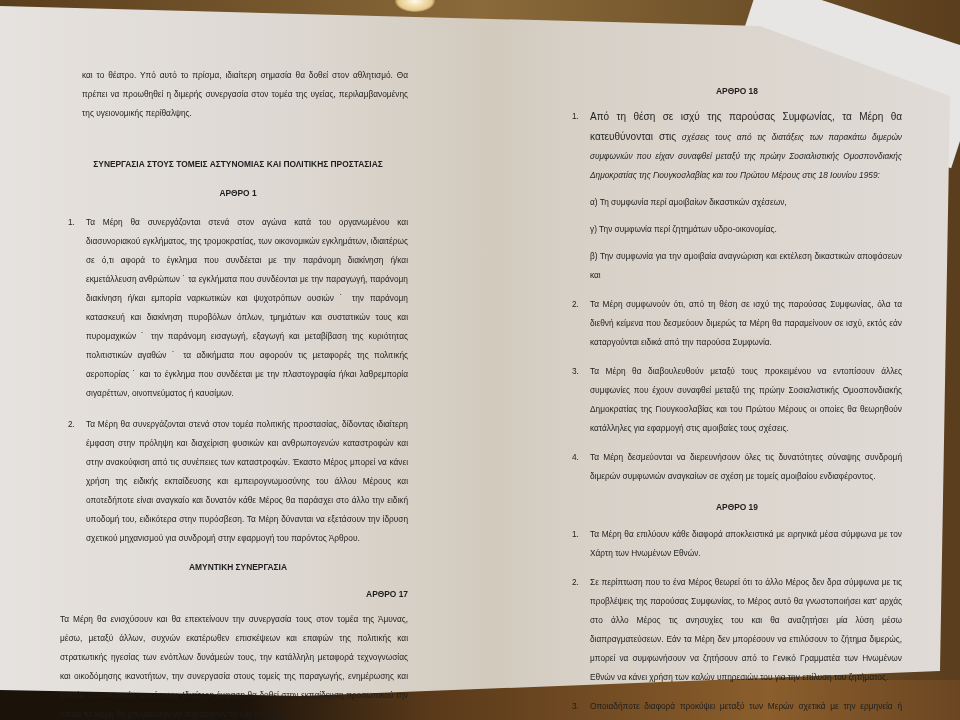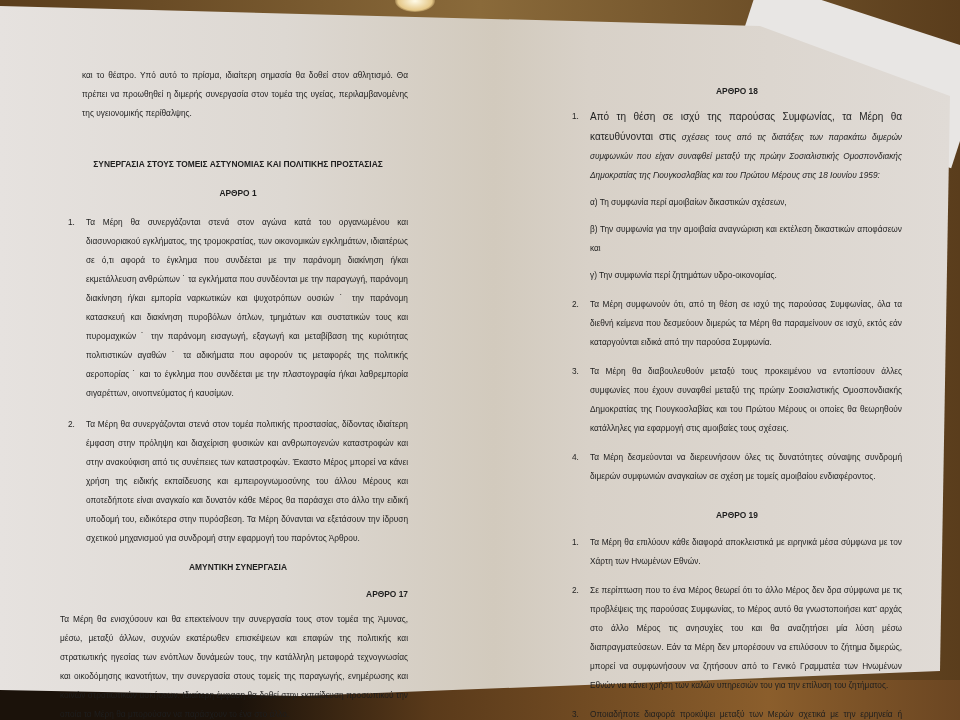--- a/index.html
+++ b/index.html
@@ -68,37 +68,37 @@
   <p class="heading">ΑΡΘΡΟ 18</p>
 
   <div class="item" style="margin-top:6px;">
     <span class="num">1.</span>
     <span class="txt">
       <span style="font-size:10px;">Από τη θέση σε ισχύ της παρούσας Συμφωνίας, τα Μέρη θα κατευθύνονται στις</span>
       <span style="font-style:italic;">σχέσεις τους από τις διατάξεις των παρακάτω διμερών συμφωνιών που είχαν συναφθεί μεταξύ της πρώην Σοσιαλιστικής Ομοσπονδιακής Δημοκρατίας της Γιουγκοσλαβίας και του Πρώτου Μέρους στις 18 Ιουνίου 1959:</span>
     </span>
   </div>
   <p class="sub" style="margin-top:8px;">α) Τη συμφωνία περί αμοιβαίων δικαστικών σχέσεων,</p>
+  <p class="sub" style="margin-top:8px;">γ) Την συμφωνία περί ζητημάτων υδρο-οικονομίας.</p>
   <p class="sub" style="margin-top:8px;">β) Την συμφωνία για την αμοιβαία αναγνώριση και εκτέλεση δικαστικών αποφάσεων και</p>
-  <p class="sub" style="margin-top:8px;">γ) Την συμφωνία περί ζητημάτων υδρο-οικονομίας.</p>
 
   <div class="item" style="margin-top:10px;">
     <span class="num">2.</span>
     <span class="txt">Τα Μέρη συμφωνούν ότι, από τη θέση σε ισχύ της παρούσας Συμφωνίας, όλα τα διεθνή κείμενα που δεσμεύουν διμερώς τα Μέρη θα παραμείνουν σε ισχύ, εκτός εάν καταργούνται ειδικά από την παρούσα Συμφωνία.</span>
   </div>
   <div class="item" style="margin-top:10px;">
     <span class="num">3.</span>
     <span class="txt">Τα Μέρη θα διαβουλευθούν μεταξύ τους προκειμένου να εντοπίσουν άλλες συμφωνίες που έχουν συναφθεί μεταξύ της πρώην Σοσιαλιστικής Ομοσπονδιακής Δημοκρατίας της Γιουγκοσλαβίας και του Πρώτου Μέρους οι οποίες θα θεωρηθούν κατάλληλες για εφαρμογή στις αμοιβαίες τους σχέσεις.</span>
   </div>
   <div class="item" style="margin-top:10px;">
     <span class="num">4.</span>
     <span class="txt">Τα Μέρη δεσμεύονται να διερευνήσουν όλες τις δυνατότητες σύναψης συνδρομή διμερών συμφωνιών αναγκαίων σε σχέση με τομείς αμοιβαίου ενδιαφέροντος.</span>
   </div>
 
-  <p class="heading" style="margin-top:20px;">ΑΡΘΡΟ 19</p>
+  <p class="heading" style="margin-top:12px;">ΑΡΘΡΟ 19</p>
 
   <div class="item" style="margin-top:8px;">
     <span class="num">1.</span>
     <span class="txt">Τα Μέρη θα επιλύουν κάθε διαφορά αποκλειστικά με ειρηνικά μέσα σύμφωνα με τον Χάρτη των Ηνωμένων Εθνών.</span>
   </div>
   <div class="item" style="margin-top:10px;">
     <span class="num">2.</span>
     <span class="txt">Σε περίπτωση που το ένα Μέρος θεωρεί ότι το άλλο Μέρος δεν δρα σύμφωνα με τις προβλέψεις της παρούσας Συμφωνίας, το Μέρος αυτό θα γνωστοποιήσει κατ' αρχάς στο άλλο Μέρος τις ανησυχίες του και θα αναζητήσει μία λύση μέσω διαπραγματεύσεων. Εάν τα Μέρη δεν μπορέσουν να επιλύσουν το ζήτημα διμερώς, μπορεί να συμφωνήσουν να ζητήσουν από το Γενικό Γραμματέα των Ηνωμένων Εθνών να κάνει χρήση των καλών υπηρεσιών του για την επίλυση του ζητήματος.</span>
   </div>
   <div class="item" style="margin-top:10px;">

